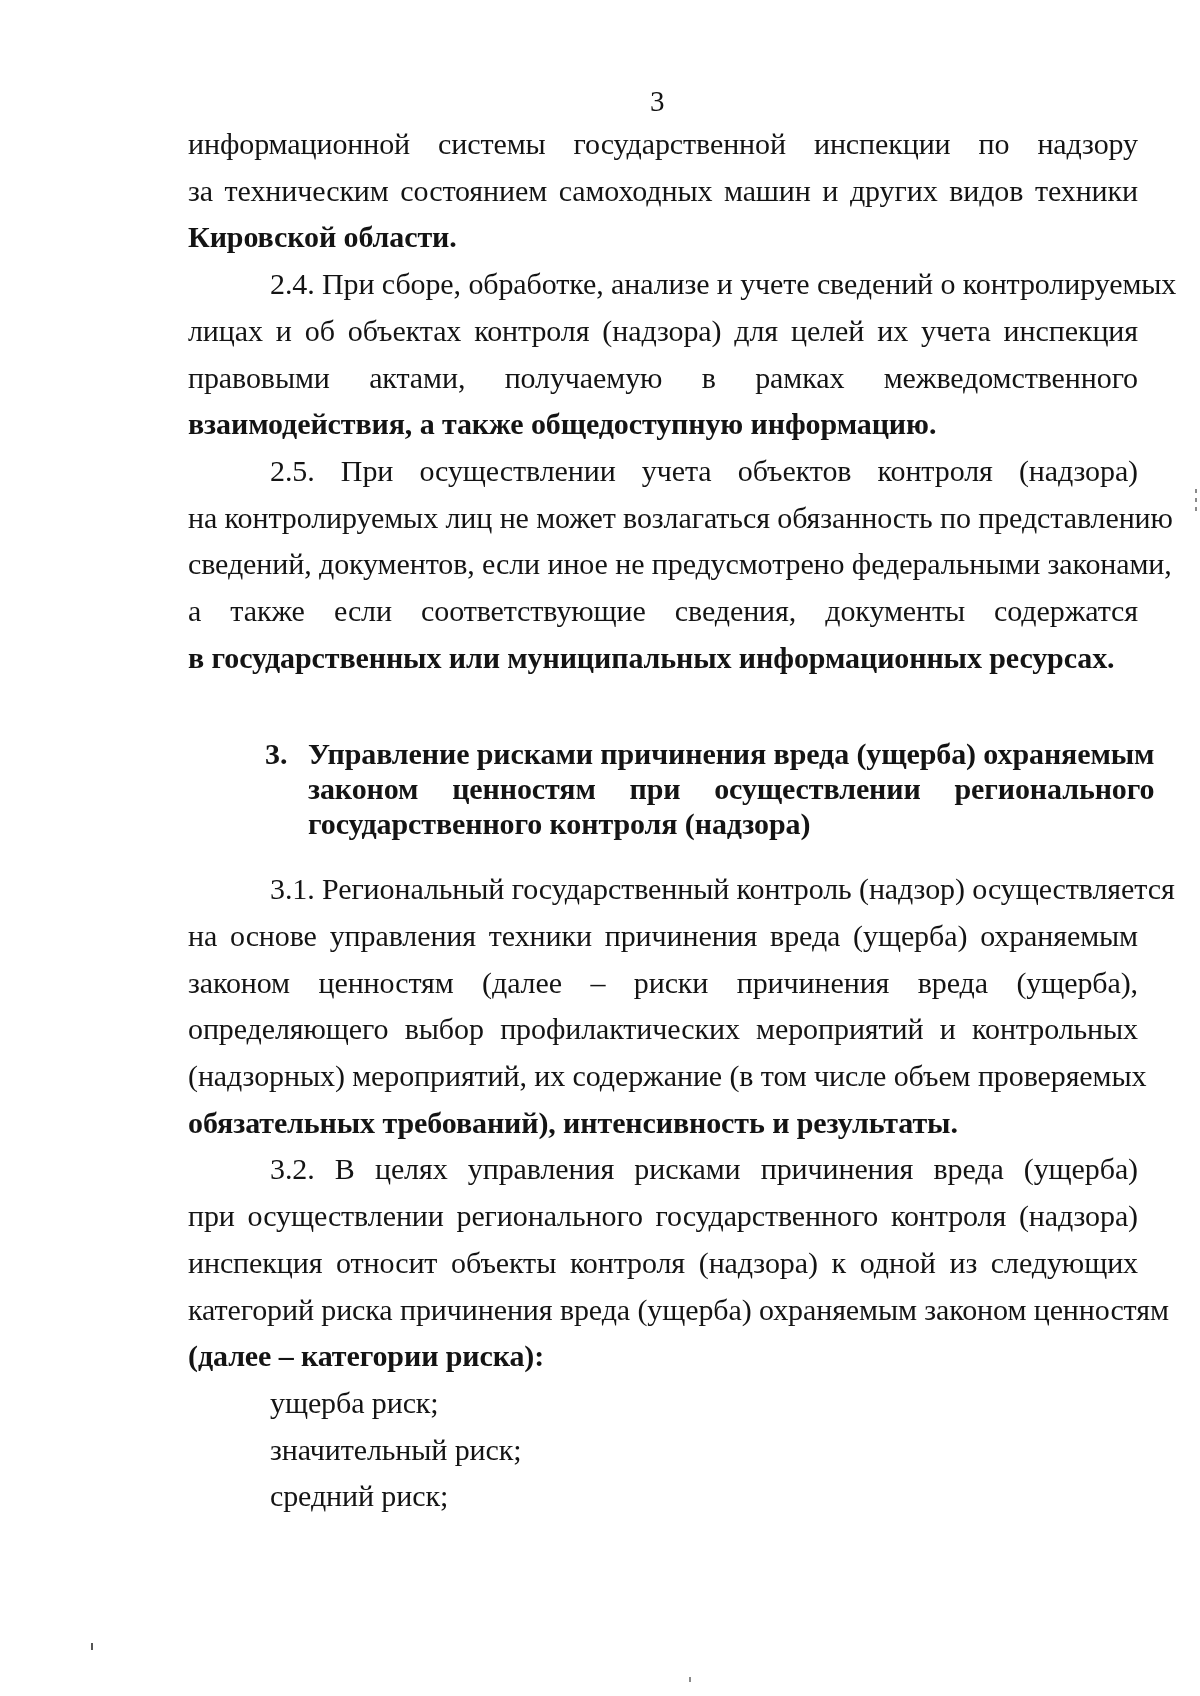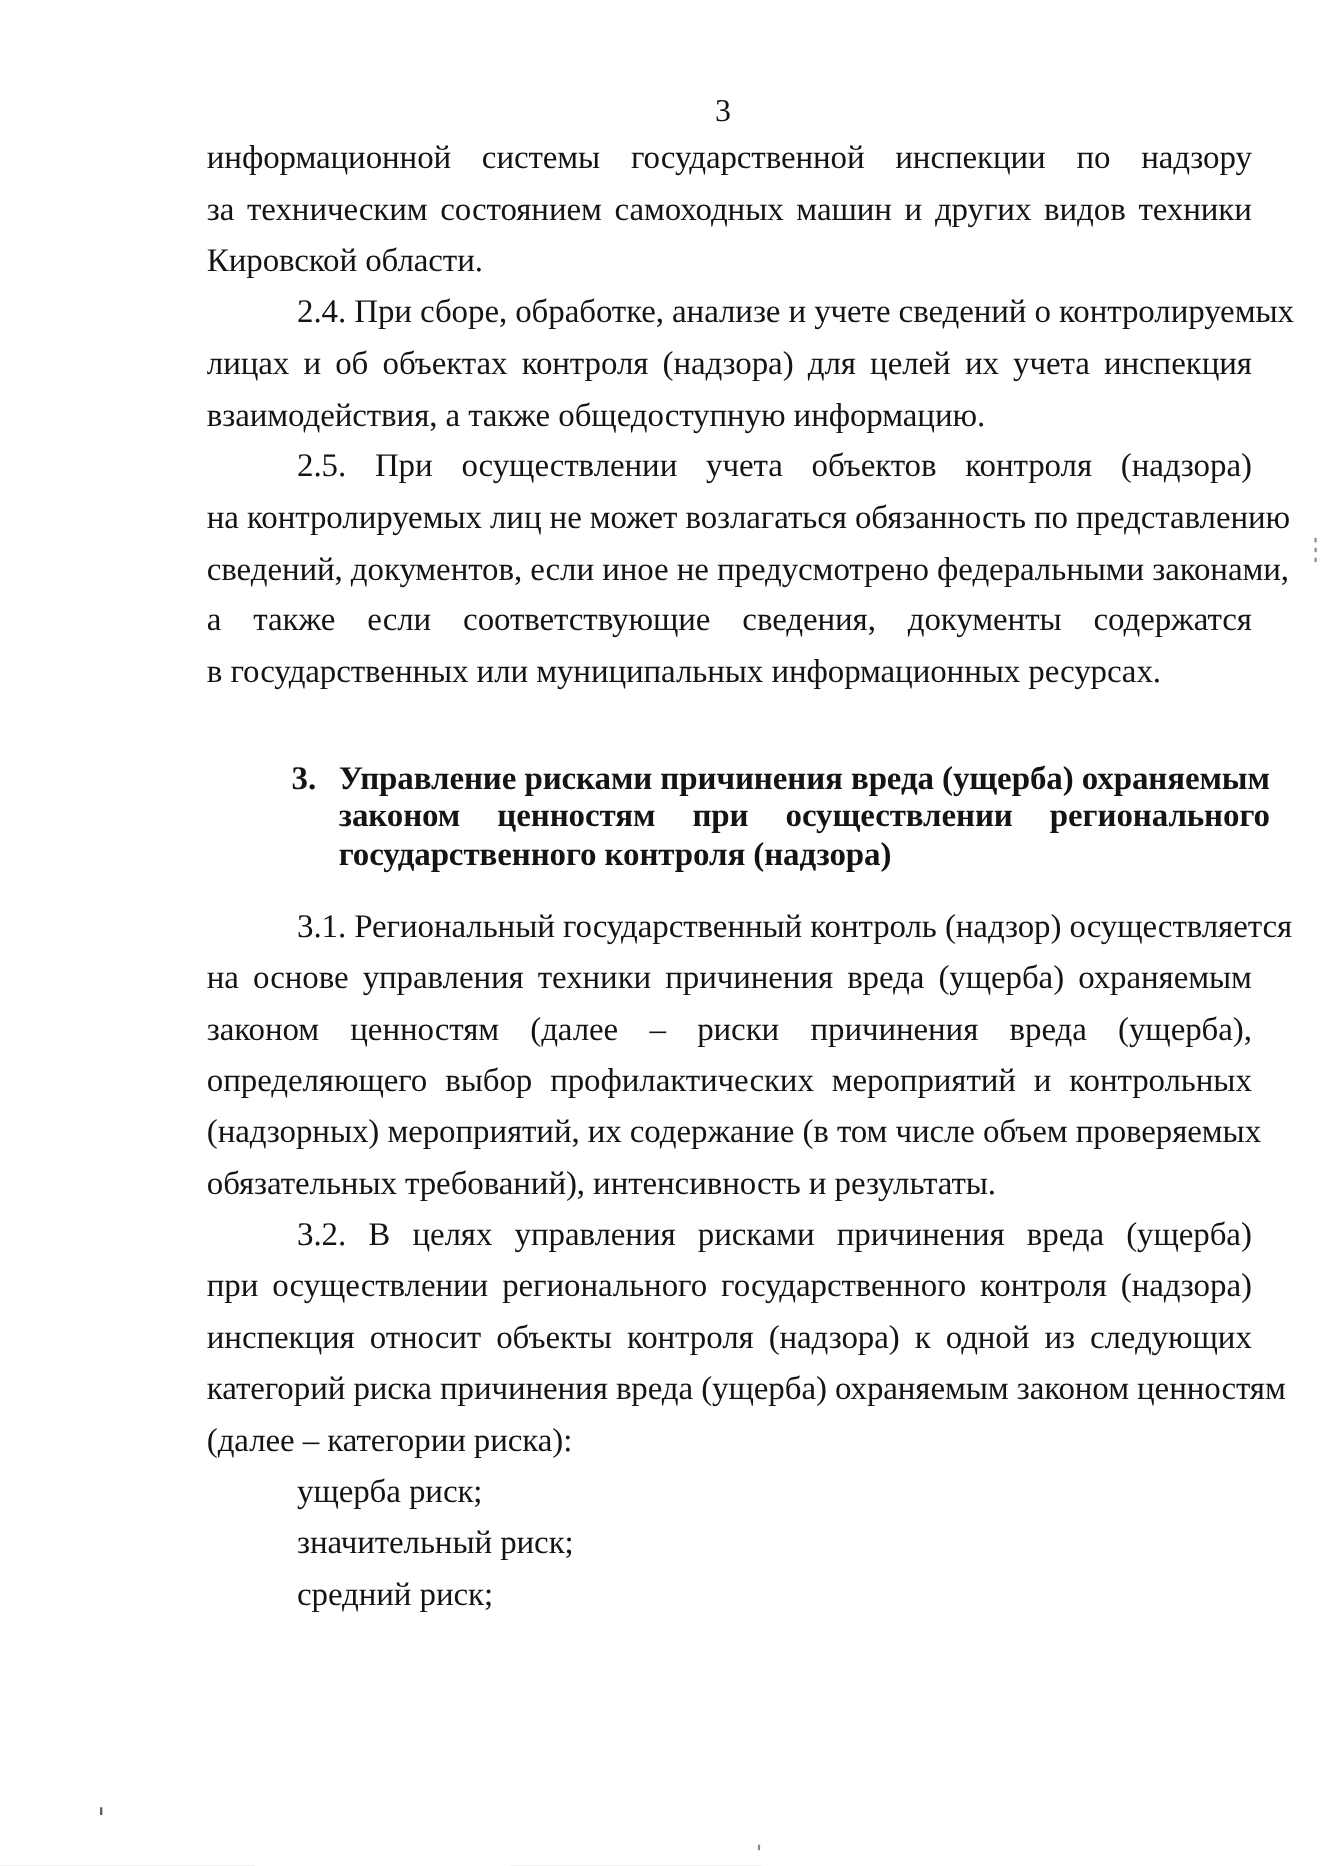--- a/index.html
+++ b/index.html
@@ -34,20 +34,21 @@
   }
   .ln {
     text-align: justify;
     text-align-last: justify;
     white-space: nowrap;
   }
   .ln.indent { text-indent: 82px; }
   .ln.last {
     text-align: left;
     text-align-last: left;
+    font-weight: bold;
   }
   .heading {
     display: flex;
     margin-top: 56px;
     margin-bottom: 25px;
     margin-left: 77px;
     font-weight: 700;
     line-height: 34.6px;
   }
   .h-num {
@@ -76,20 +77,21 @@
 
     <div>
       <div class="ln">информационной системы государственной инспекции по надзору</div>
       <div class="ln">за техническим состоянием самоходных машин и других видов техники</div>
       <div class="ln last">Кировской области.</div>
     </div>
 
     <div>
       <div class="ln indent">2.4. При сборе, обработке, анализе и учете сведений о контролируемых</div>
       <div class="ln">лицах и об объектах контроля (надзора) для целей их учета инспекция</div>
+      <div class="ln">правовыми актами, получаемую в рамках межведомственного</div>
       <div class="ln last">взаимодействия, а также общедоступную информацию.</div>
     </div>
 
     <div>
       <div class="ln indent">2.5. При осуществлении учета объектов контроля (надзора)</div>
       <div class="ln">на контролируемых лиц не может возлагаться обязанность по представлению</div>
       <div class="ln">сведений, документов, если иное не предусмотрено федеральными законами,</div>
       <div class="ln">а также если соответствующие сведения, документы содержатся</div>
       <div class="ln last">в государственных или муниципальных информационных ресурсах.</div>
     </div>

